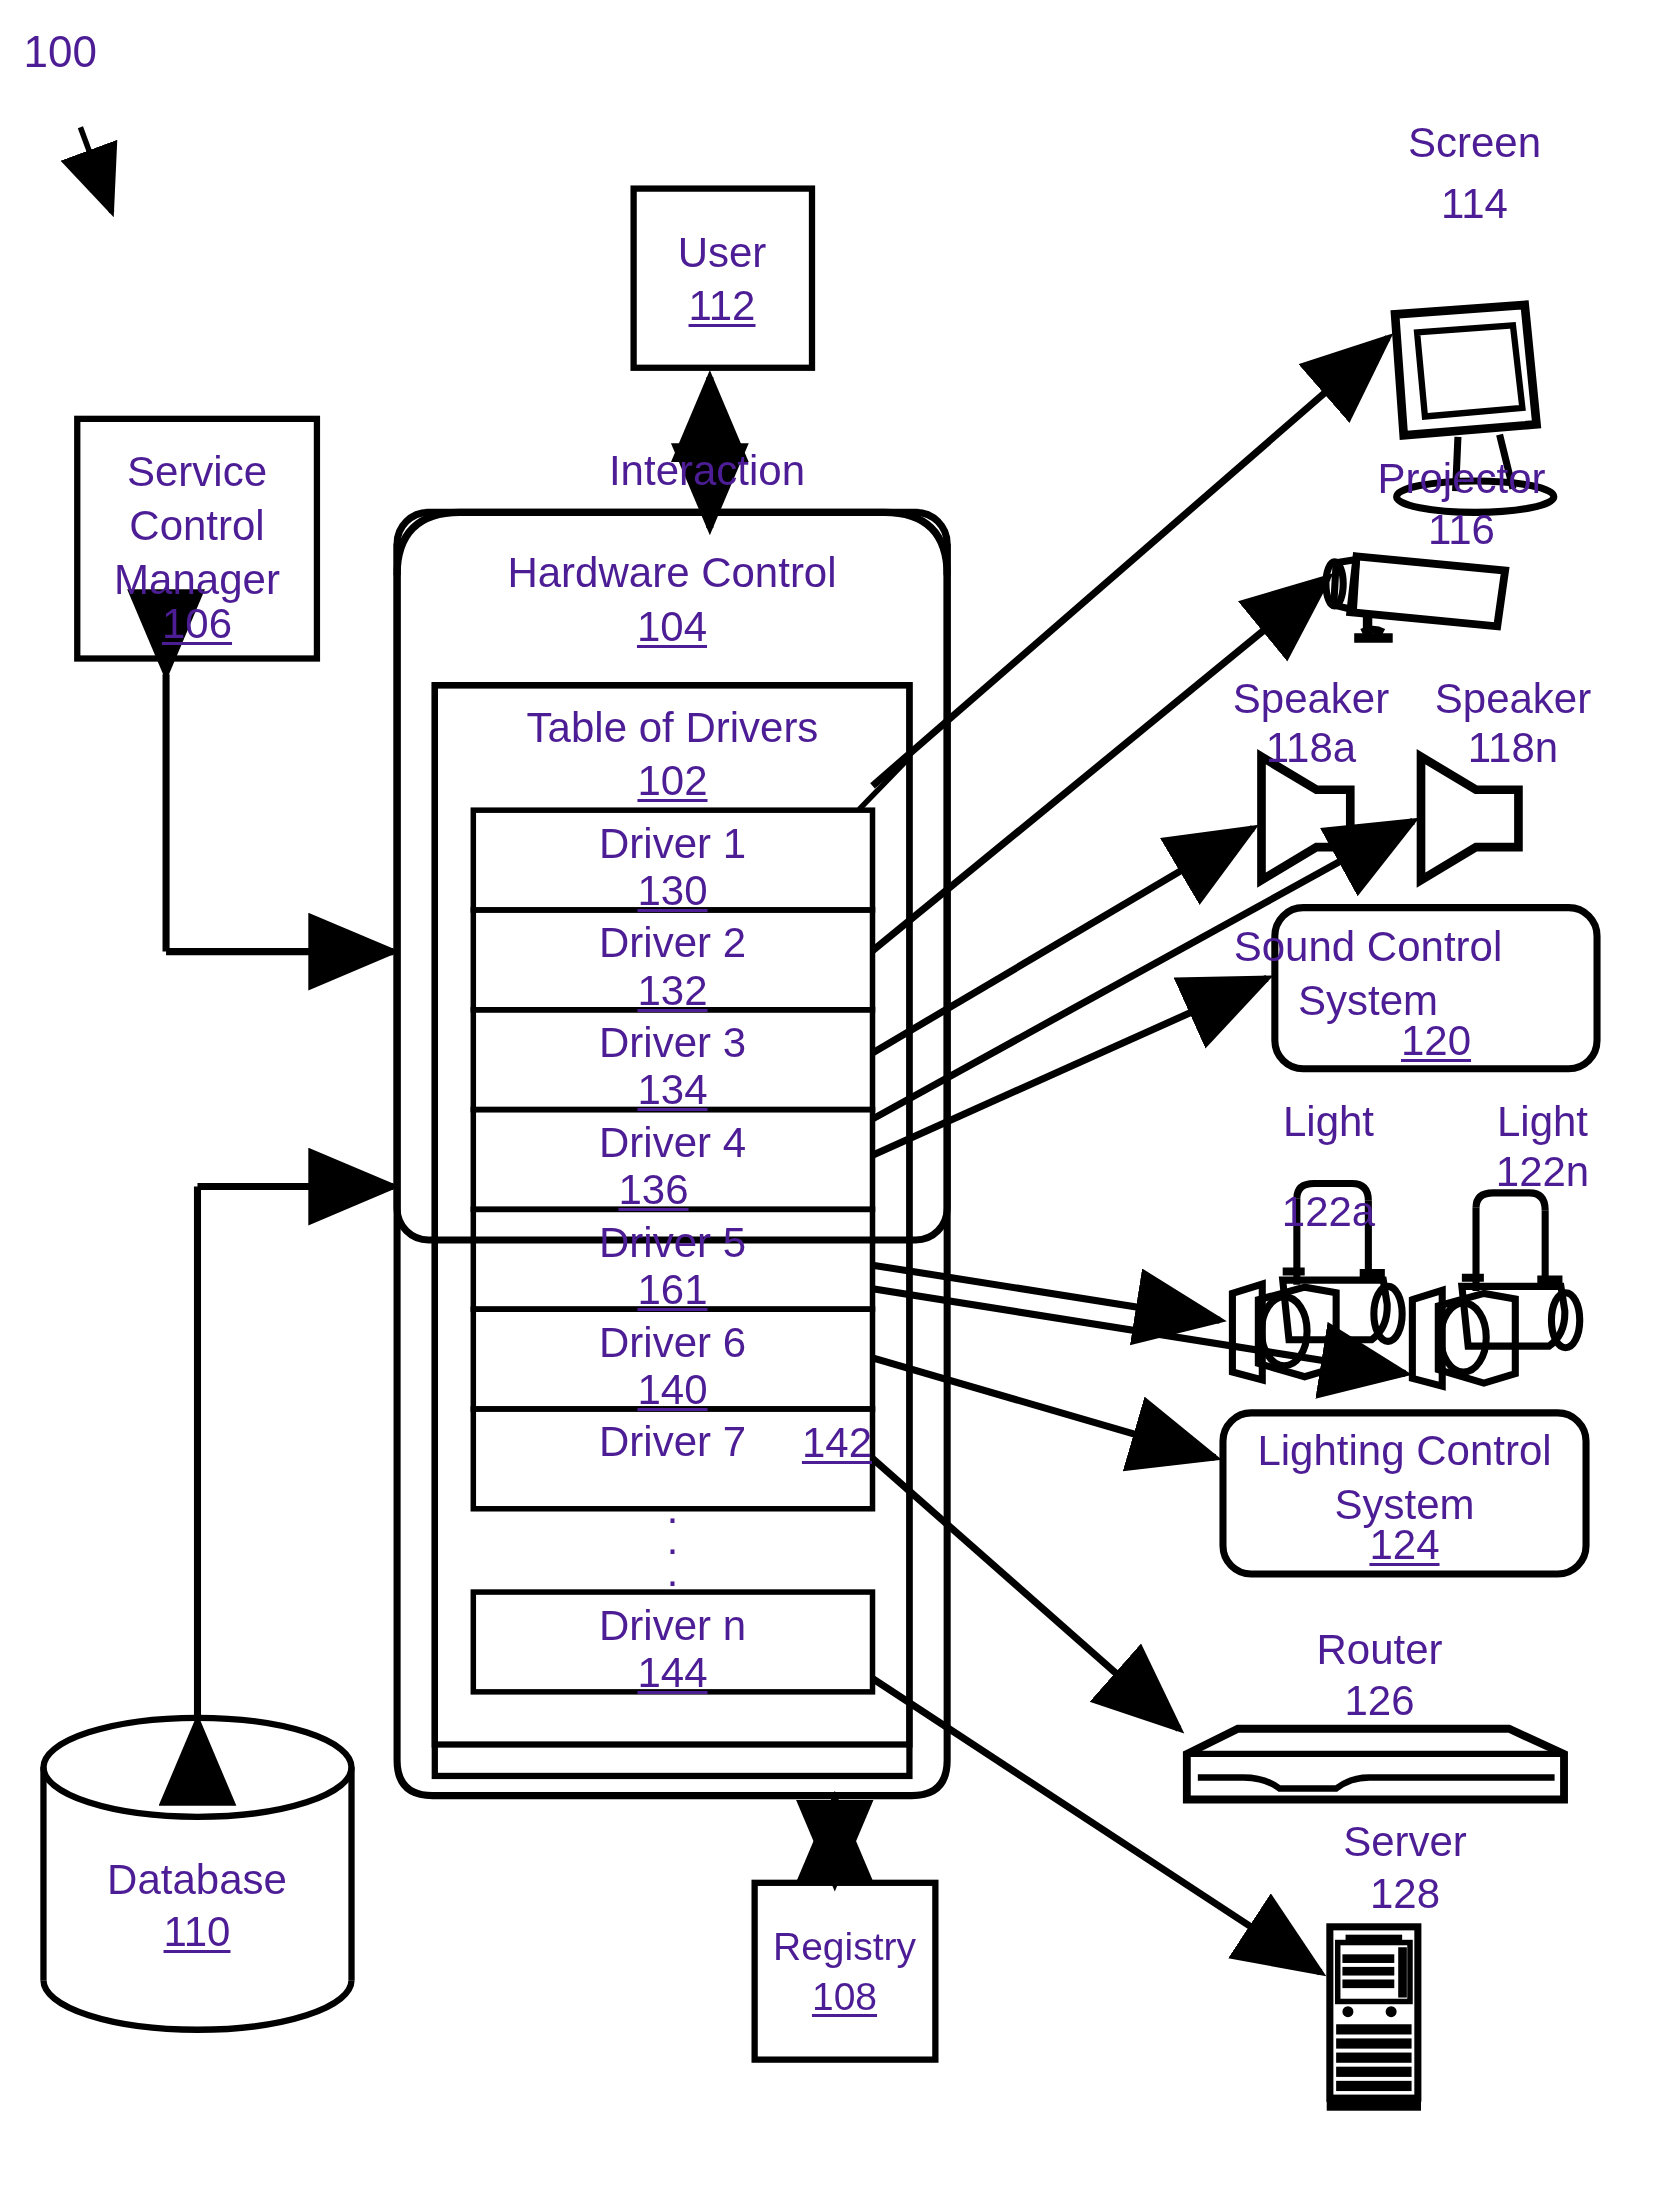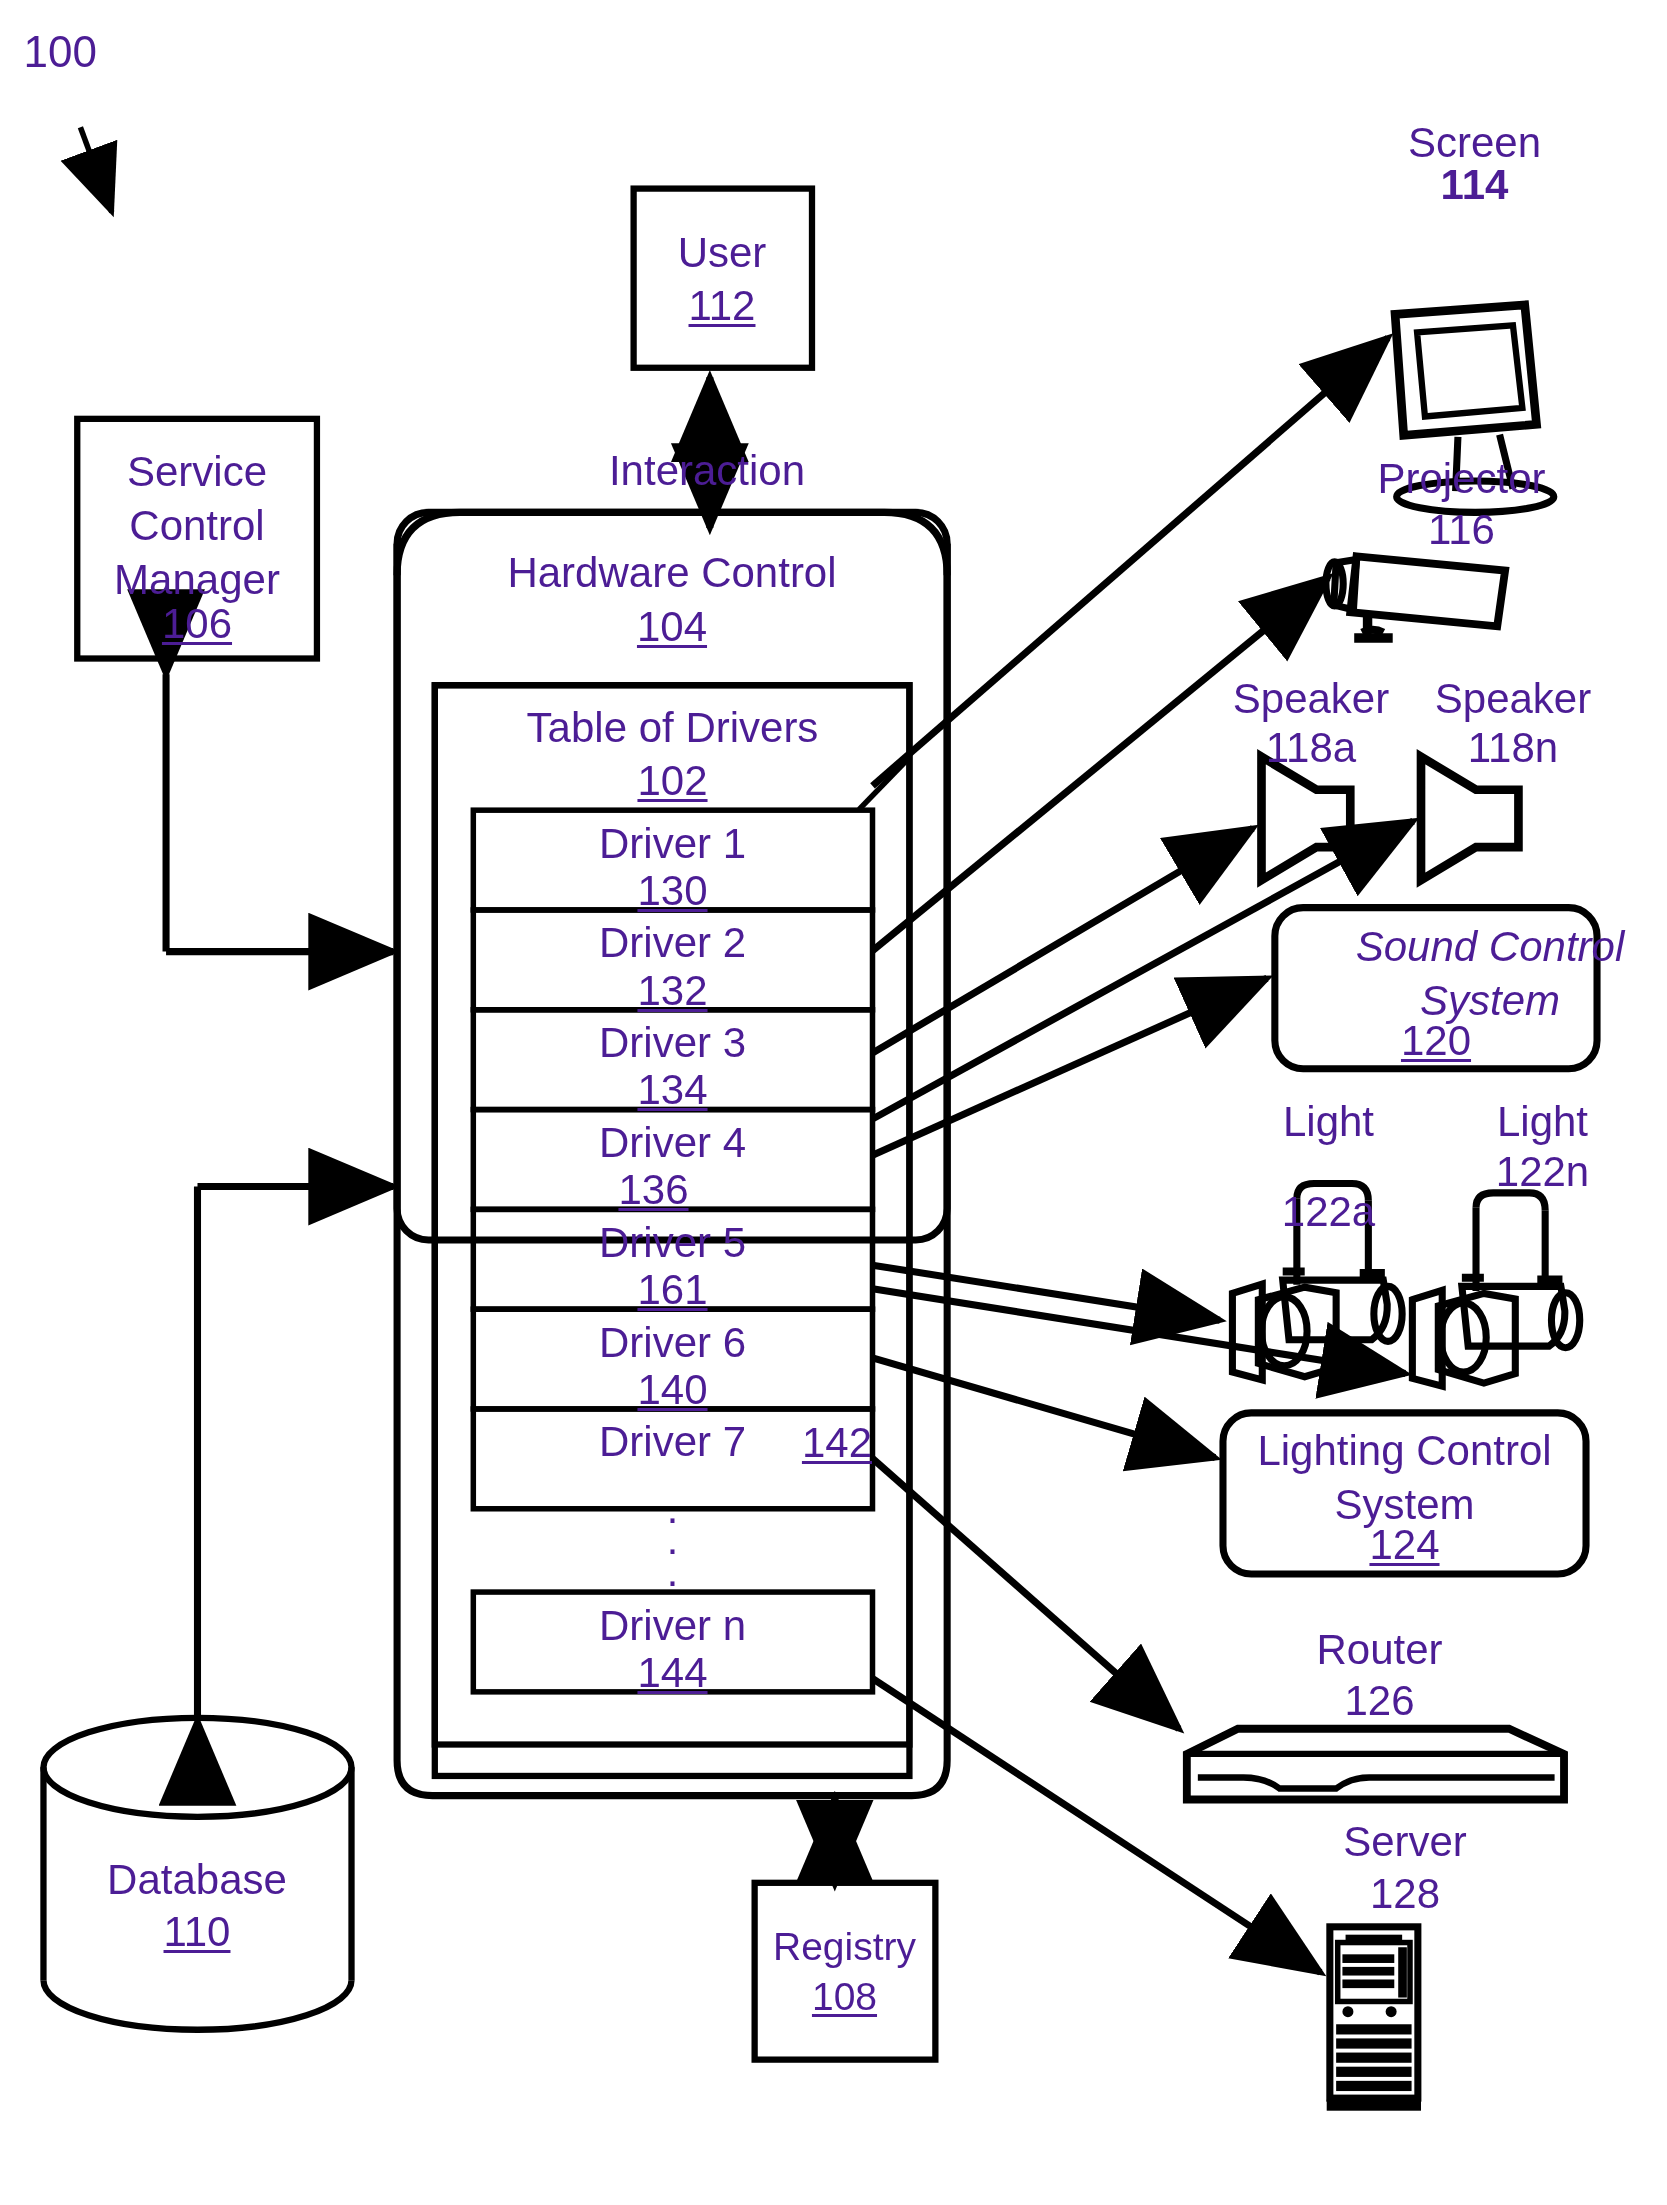--- a/index.html
+++ b/index.html
@@ -224,32 +224,32 @@
     <div class="lbl f54 num" style="left: 473px; width: 399px; top: 1646px;">144</div>
   </div>
 
 <div class="lbl f54" style="left:43px;top:1853px;width:308px;">Database</div>
 <div class="lbl f54 num" style="left:43px;top:1905px;width:308px;">110</div>
 
 <div class="lbl f50" style="left:754px;top:1922px;width:181px;">Registry</div>
 <div class="lbl f50 num" style="left:754px;top:1972px;width:181px;">108</div>
 
 <div class="lbl f54" style="left:1345px;top:116px;width:259px;">Screen</div>
-<div class="lbl f54 nonum" style="left:1345px;top:158px;width:259px;font-weight:bold;">114</div>
+<div class="lbl f54 nonum" style="left:1345px;top:177px;width:259px;">114</div>
 
 <div class="lbl f54" style="left:1328px;top:452px;width:267px;">Projector</div>
 <div class="lbl f54 nonum" style="left:1328px;top:503px;width:267px;">116</div>
 
 <div class="lbl f54" style="left:1213px;top:672px;width:196px;">Speaker</div>
 <div class="lbl f54 nonum" style="left:1213px;top:721px;width:196px;">118a</div>
 
 <div class="lbl f54" style="left:1415px;top:672px;width:196px;">Speaker</div>
 <div class="lbl f54 nonum" style="left:1415px;top:721px;width:196px;">118n</div>
 
-<div class="lbl f54" style="left:1329px;top:920px;width:322px;font-style:italic;">Sound Control
+<div class="lbl f54" style="left:1207px;top:920px;width:322px;">Sound Control
 System</div>
 <div class="lbl f54 num" style="left:1275px;top:1014px;width:322px;">120</div>
 
 <div class="lbl f54" style="left:1238px;top:1095px;width:181px;">Light</div>
 <div class="lbl f54 nonum" style="left:1238px;top:1145px;width:181px;margin-top:40px;">122a</div>
 
 <div class="lbl f54" style="left:1452px;top:1095px;width:181px;">Light</div>
 <div class="lbl f54 nonum" style="left:1452px;top:1145px;width:181px;">122n</div>
 
 <div class="lbl f54" style="left:1223px;top:1424px;width:363px;">Lighting Control

